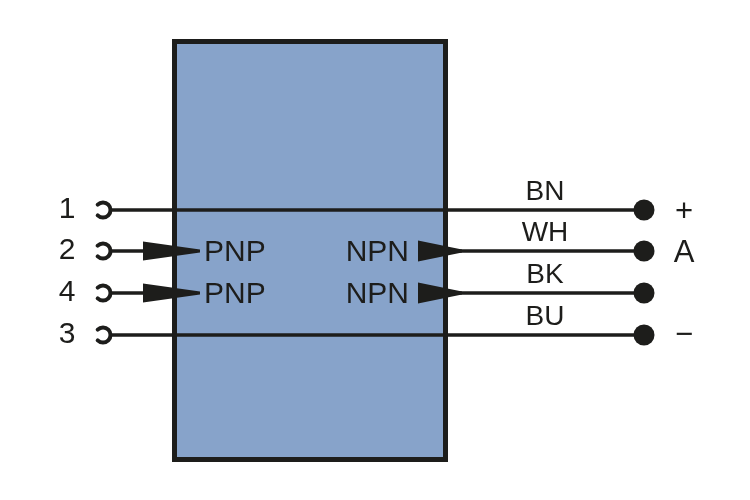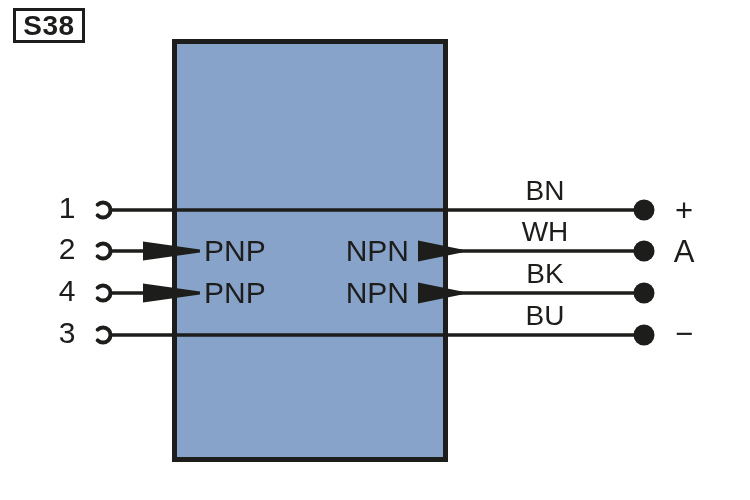--- a/index.html
+++ b/index.html
@@ -53,23 +53,20 @@
   .terminal-label {
     font-family: "Liberation Sans", sans-serif;
     font-size: 31px; fill: #1d1d1b; text-anchor: middle;
   }
 </style>
 </head>
 <body>
 
 <div class="stage">
 
-  <div class="badge">
-    <span>S38</span>
-  </div>
 
   <svg width="750" height="500" viewBox="0 0 750 500">
 
     <rect x="174.5" y="41.5" width="271" height="418" fill="#87a3ca" stroke="#1d1d1b" stroke-width="5"></rect>
 
     <path class="connector-arc" d="M 97.7 204.7 A 7.5 7.5 0 1 1 97.7 215.3"></path>
     <line class="wire" x1="110" y1="210" x2="644" y2="210"></line>
     <circle class="dot" cx="644" cy="210" r="10.5"></circle>
     <text class="pin-num" x="67" y="218">1</text>
     <text class="wire-label" x="545" y="200">BN</text>

